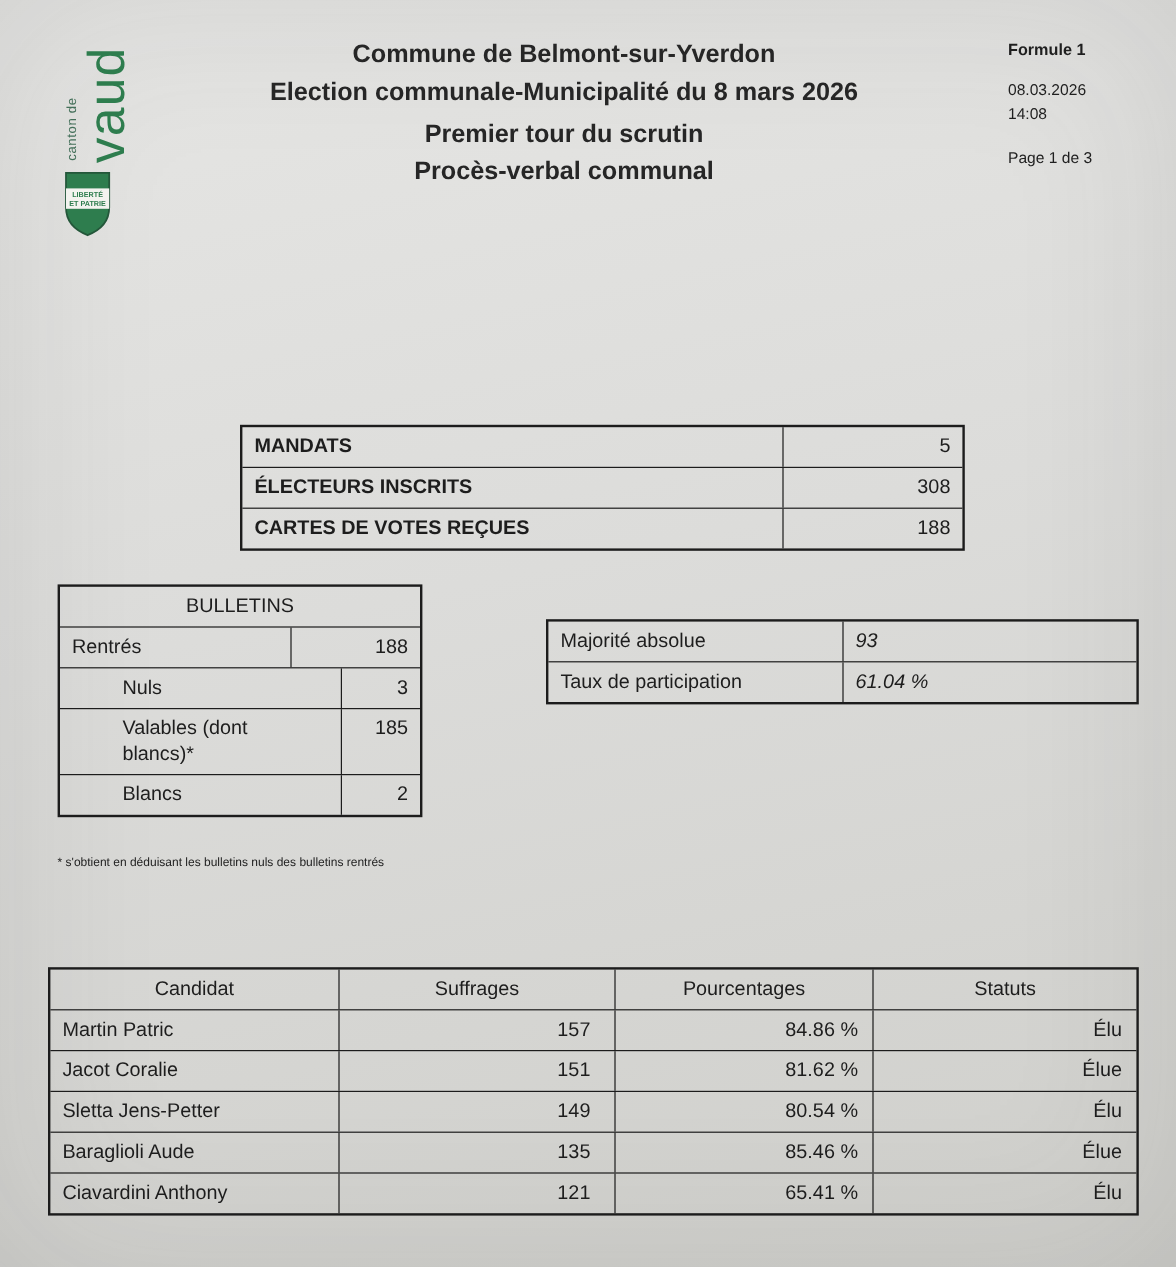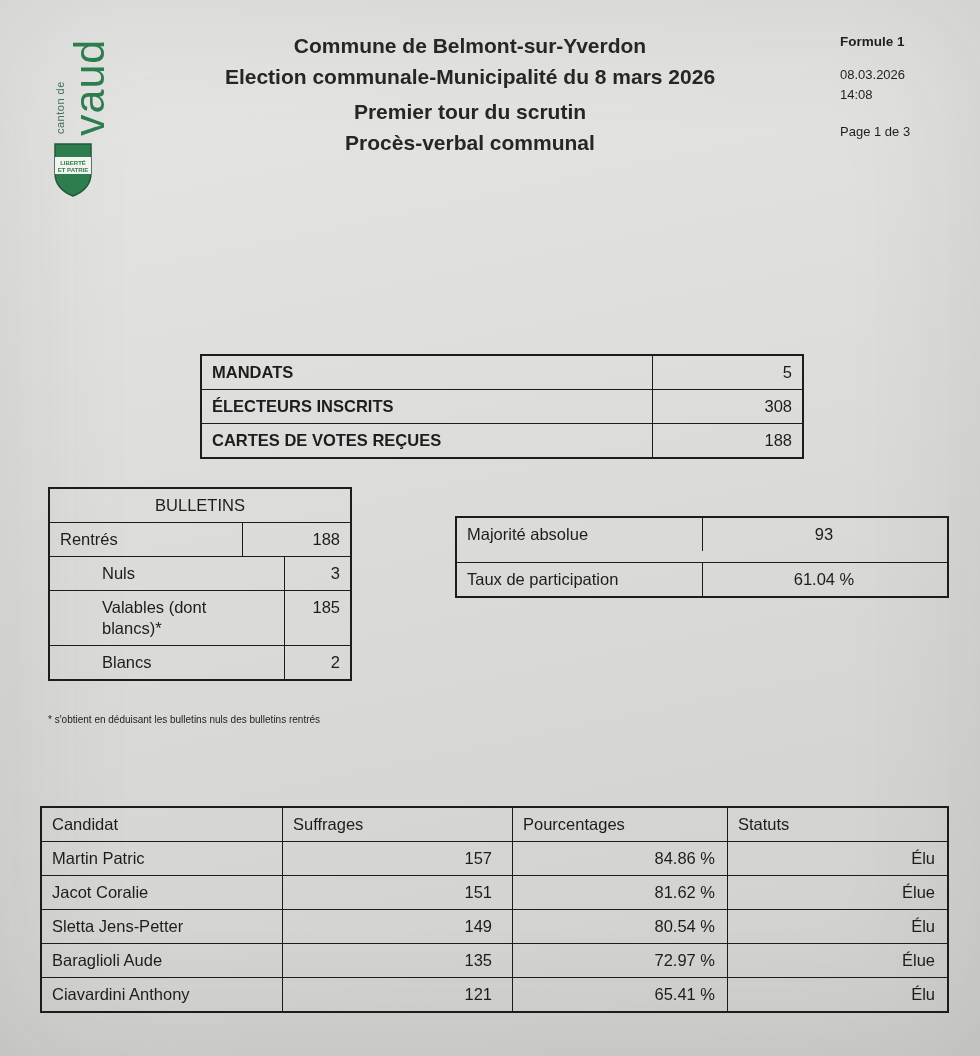--- a/index.html
+++ b/index.html
@@ -41,29 +41,29 @@
   .bhead{text-align:center;padding:6px 8px;font-size:16.5px;line-height:21px;border-bottom:1.5px solid #1c1c1c;}
   .brow{display:grid;grid-template-columns:192px 1fr;}
   .brow + .brow{border-top:1.5px solid #1c1c1c;padding-left:42px;}
   .brow .lab{padding-right:40px;}
   .brow .val{text-align:right;border-left:1.5px solid #1c1c1c;}
   .footnote{position:absolute;left:48px;top:712px;width:312px;font-size:10px;line-height:16px;color:#222;}
 
   
   .particip{left:455px;top:516px;width:490px;}
   .prow{display:grid;grid-template-columns:245px 1fr;}
-  .prow + .prow{border-top:1.5px solid #1c1c1c;margin-top:11px;}
-  .prow .val{text-align:center;border-left:1.5px solid #1c1c1c;padding-right:12px;}
+  .prow + .prow{border-top:1.5px solid #1c1c1c;}
+  .prow .val{text-align:left;border-left:1.5px solid #1c1c1c;padding-right:12px;font-style:italic;}
 
   
   .cands{left:40px;top:806px;width:905px;}
   .crow{display:grid;grid-template-columns:240px 230px 215px 220px;}
   .crow + .crow{border-top:1.5px solid #1c1c1c;}
   .crow > div + div{border-left:1.5px solid #1c1c1c;}
-  .crow .hc{text-align:left;}
+  .crow .hc{text-align:center;}
   .crow .num{text-align:right;padding-right:20px;padding-left:32px;}
   .crow .pct{text-align:right;padding-right:12px;}
   .crow .st{text-align:right;padding-right:12px;padding-left:12px;}
 </style>
 </head>
 <body>
 
 <div class="sheet">
 
   <div class="logo">
@@ -159,21 +159,21 @@
     </div>
     <div class="crow">
       <div class="cell">Sletta Jens-Petter</div>
       <div class="cell num">149</div>
       <div class="cell pct">80.54 %</div>
       <div class="cell st">Élu</div>
     </div>
     <div class="crow">
       <div class="cell">Baraglioli Aude</div>
       <div class="cell num">135</div>
-      <div class="cell pct">72.97 %</div>
+      <div class="cell pct">85.46 %</div>
       <div class="cell st">Élue</div>
     </div>
     <div class="crow">
       <div class="cell">Ciavardini Anthony</div>
       <div class="cell num">121</div>
       <div class="cell pct">65.41 %</div>
       <div class="cell st">Élu</div>
     </div>
   </div>
 

